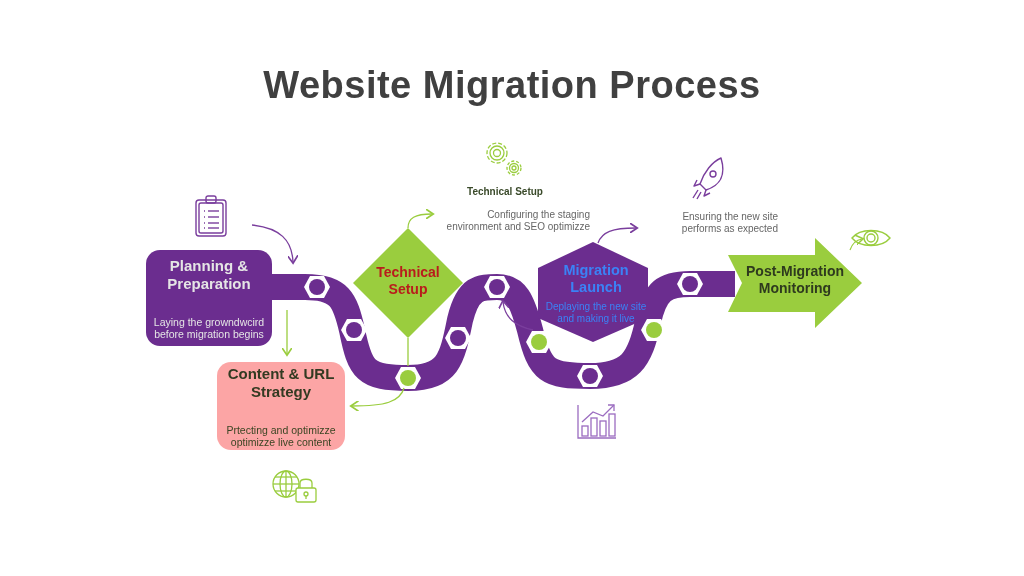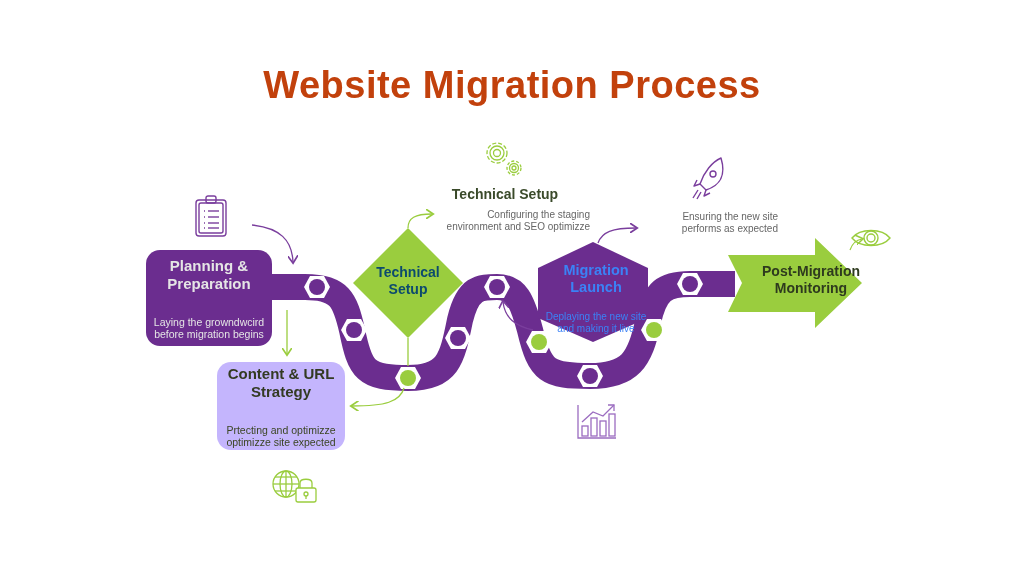--- a/index.html
+++ b/index.html
@@ -1,38 +1,38 @@
 <!DOCTYPE html>
 <html><head>
 <meta charset="utf-8">
 <style>
   html, body { margin: 0; padding: 0; background: #ffffff; }
   body { width: 1024px; height: 576px; position: relative; overflow: hidden;
          font-family: "Liberation Sans", sans-serif; }
   .title { position: absolute; left: 0; width: 1024px; top: 64px; text-align: center;
-           font-size: 38px; font-weight: bold; color: #c2410c; letter-spacing: 0.5px; }
+           font-size: 38px; font-weight: bold; color: #404040; letter-spacing: 0.5px; }
   svg.main { position: absolute; left: 0; top: 0; }
   .box { position: absolute; display: flex; flex-direction: column; align-items: center;
          justify-content: center; text-align: center; box-sizing: border-box; }
   .box-plan { left: 146px; top: 250px; width: 126px; height: 96px; background: #6b2d8f;
               border-radius: 14px; color: #e5e5e5; }
-  .box-content { left: 217px; top: 362px; width: 128px; height: 88px; background: #c4b5fd;
+  .box-content { left: 217px; top: 362px; width: 128px; height: 88px; background: #fca5a5;
                  border-radius: 14px; color: #2f3a1a; }
   .h { font-weight: bold; font-size: 15px; line-height: 18px; }
   .sub { font-size: 10.5px; line-height: 12px; margin-top: 23px; }
   .box-content .h { color: #333a22; }
   .box-content .sub { color: #3a4422; }
   .lbl { position: absolute; text-align: center; font-weight: bold; }
-  .tech-lbl { left: 360px; top: 264px; width: 96px; font-size: 14px; line-height: 17px; color: #0c4a6e; }
+  .tech-lbl { left: 360px; top: 264px; width: 96px; font-size: 14px; line-height: 17px; color: #b91c1c; }
   .launch-lbl { left: 538px; top: 262px; width: 116px; color: #3b82f6; }
   .launch-lbl .h { font-size: 14.5px; line-height: 17px; }
-  .launch-lbl .sub { font-weight: normal; font-size: 10px; line-height: 12px; margin-top: 15px; }
-  .post-lbl { left: 735px; top: 263px; width: 120px; font-size: 14px; line-height: 17px; color: #2e3a1e; margin-left: 16px; }
+  .launch-lbl .sub { font-weight: normal; font-size: 10px; line-height: 12px; margin-top: 5px; }
+  .post-lbl { left: 735px; top: 263px; width: 120px; font-size: 14px; line-height: 17px; color: #2e3a1e; }
   .ann-head { position: absolute; left: 420px; top: 186px; width: 170px; text-align: center;
-              font-size: 14px; font-weight: bold; color: #3a4a2a; }
+              font-size: 10px; font-weight: bold; color: #3a4a2a; }
   .ann { position: absolute; text-align: right; font-size: 10px; line-height: 12px; color: #666; }
   .ann-tech { left: 410px; top: 209px; width: 180px; }
   .ann-launch { left: 648px; top: 211px; width: 130px; }
 </style>
 </head>
 <body>
 
 <div class="title">Website Migration Process</div>
 
 <svg class="main" width="1024" height="576" viewBox="0 0 1024 576">
@@ -173,21 +173,21 @@
   </div>
 </div>
 
 <div class="box box-content">
   <div class="h">
     <div>Content &amp; URL</div>
     <div>Strategy</div>
   </div>
   <div class="sub">
     <div>Prtecting and optimizze</div>
-    <div>optimizze site expected</div>
+    <div>optimizze live content</div>
   </div>
 </div>
 
 <div class="lbl tech-lbl">
   <div>Technical</div>
   <div>Setup</div>
 </div>
 
 <div class="lbl launch-lbl">
   <div class="h">

